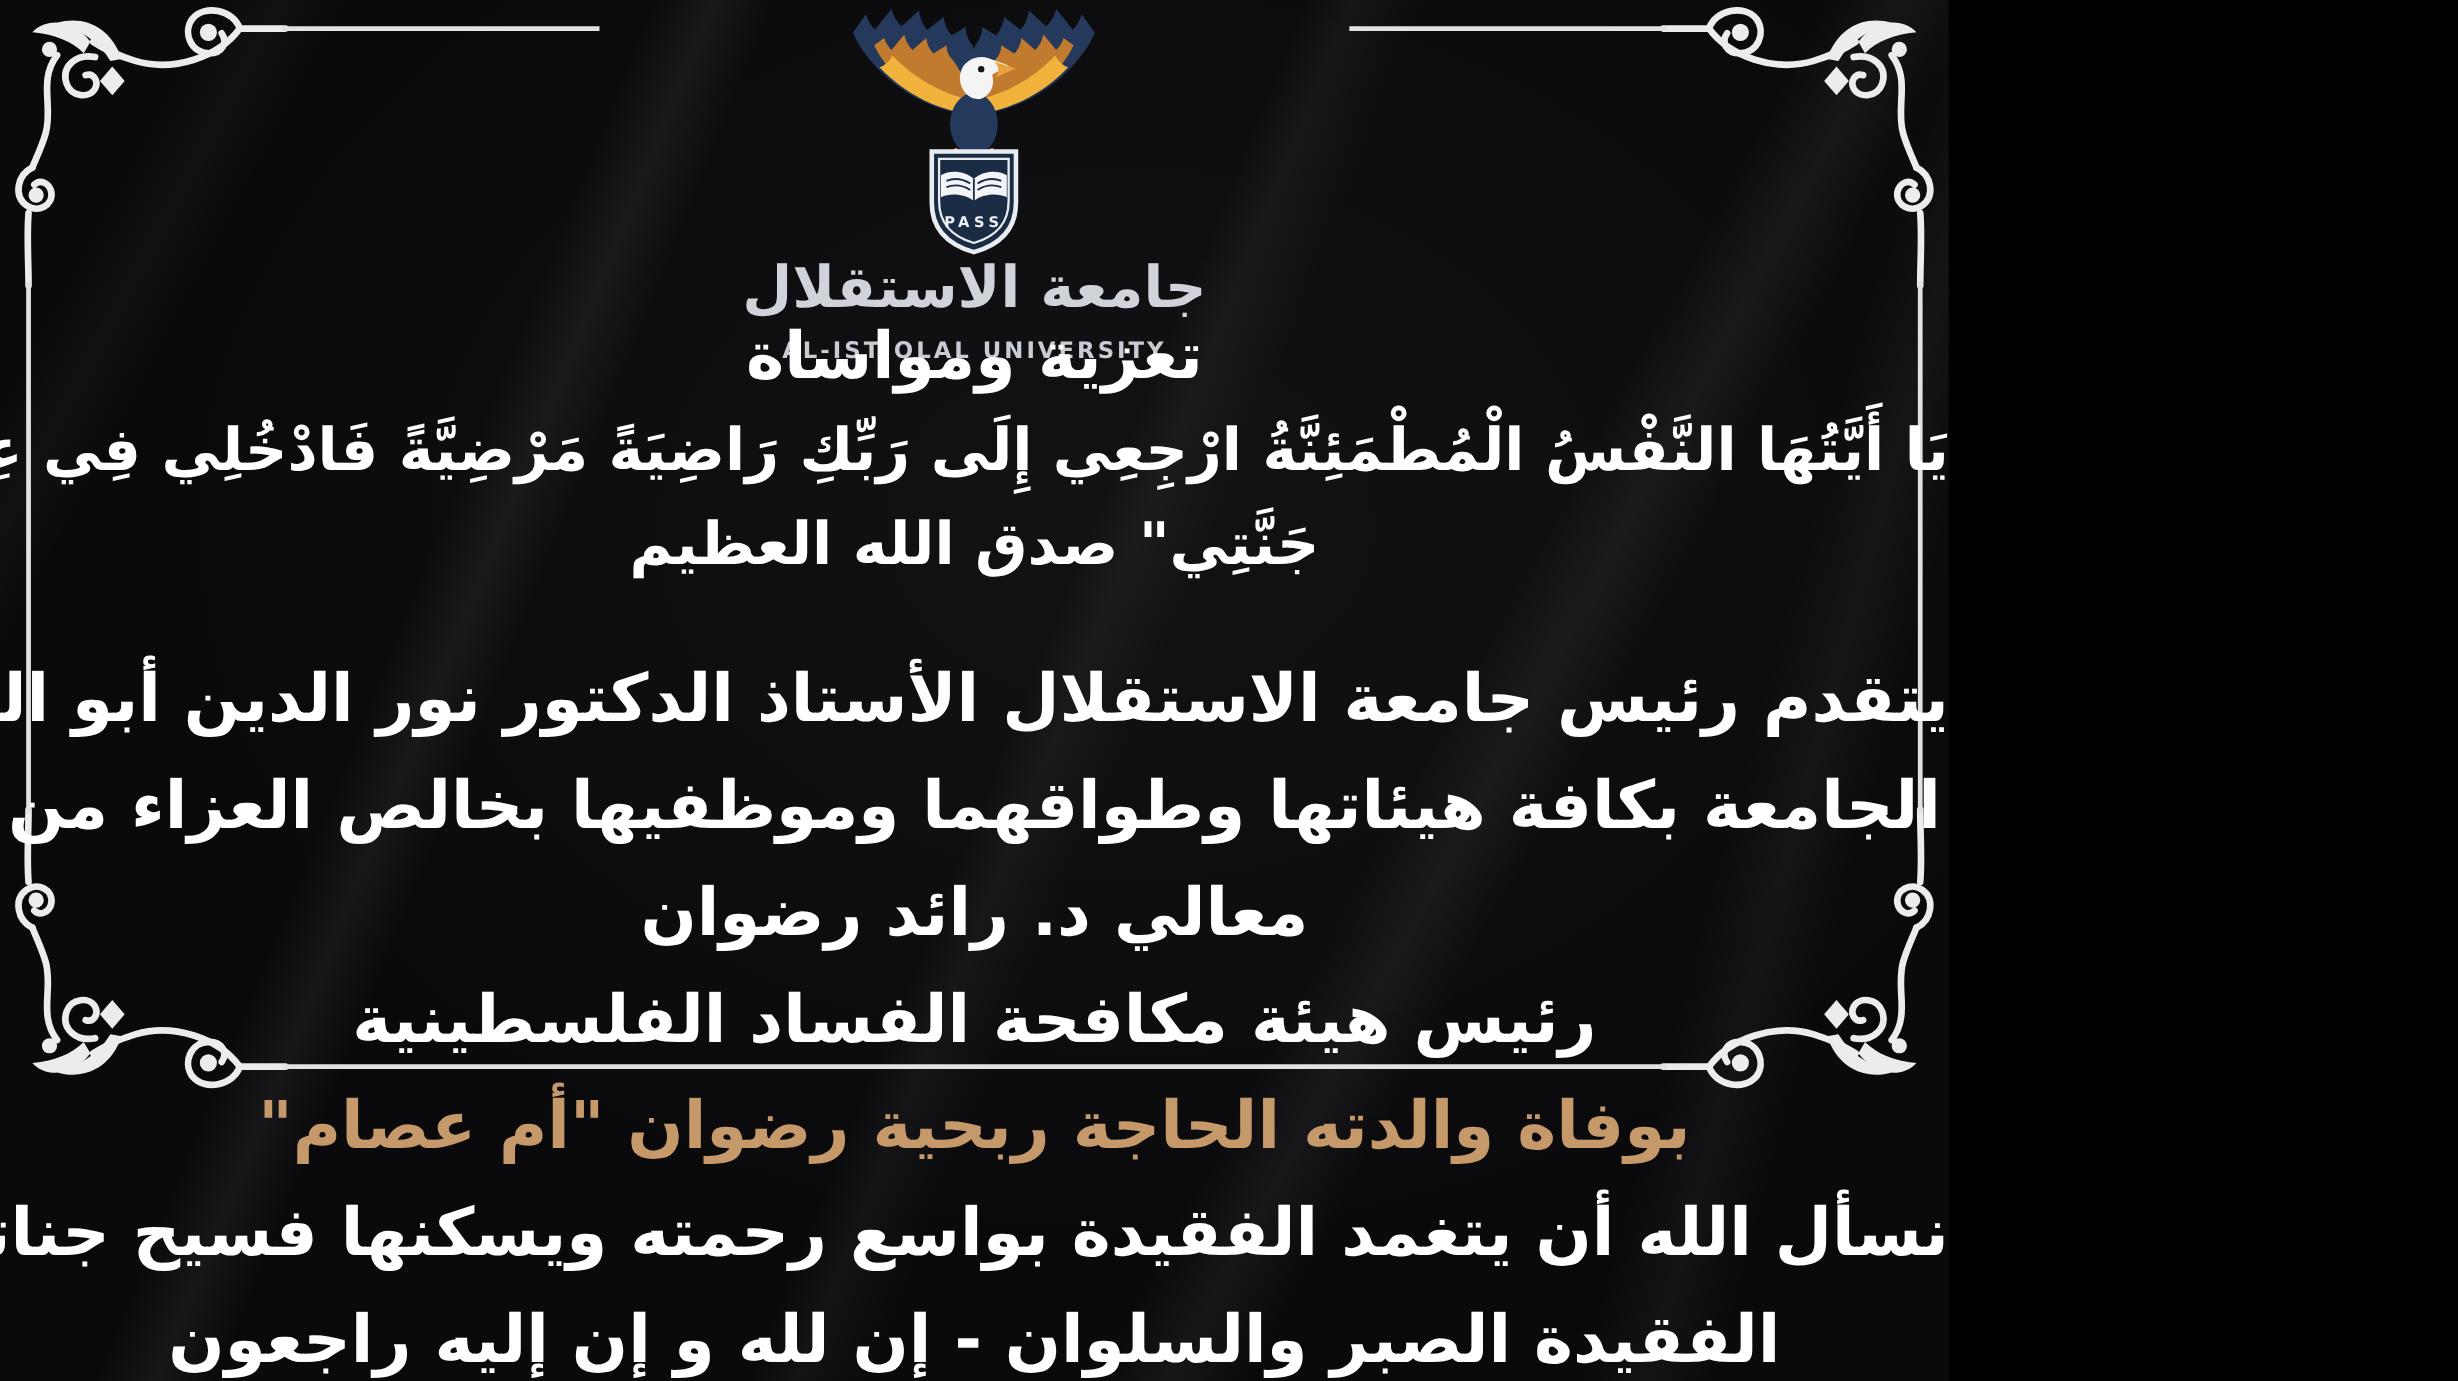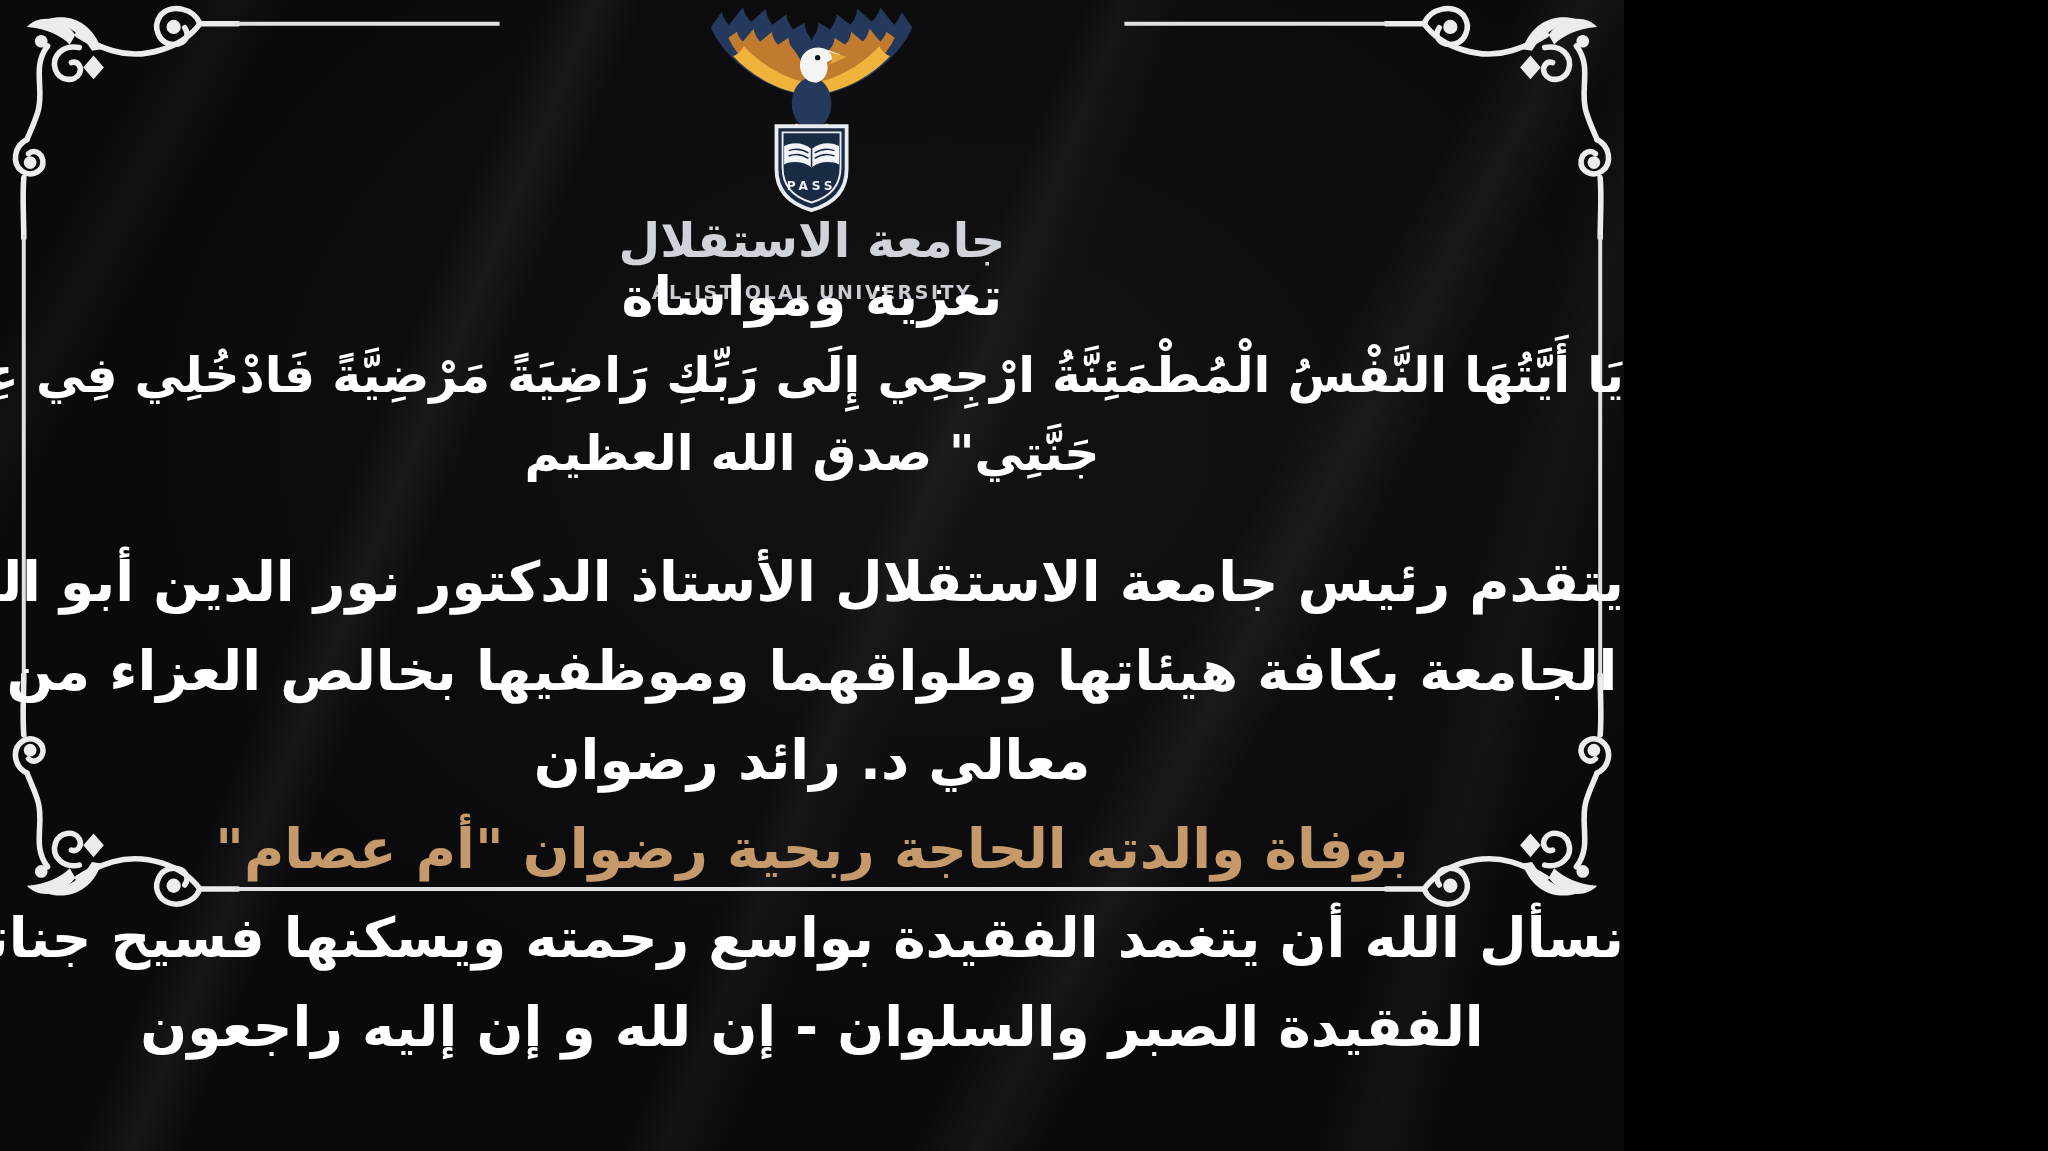--- a/index.html
+++ b/index.html
@@ -113,18 +113,19 @@
     <div class="logo-en">AL-ISTIQLAL UNIVERSITY</div>
   </header>
 
   <main class="content" dir="rtl">
     <div class="line title">تعزية ومواساة</div>
     <div class="line verse">يَا أَيَّتُهَا النَّفْسُ الْمُطْمَئِنَّةُ ارْجِعِي إِلَى رَبِّكِ رَاضِيَةً مَرْضِيَّةً فَادْخُلِي فِي عِبَادِي وَادْخُلِي</div>
     <div class="line verse">جَنَّتِي" صدق الله العظيم</div>
     <div class="line body first-body">يتقدم رئيس جامعة الاستقلال الأستاذ الدكتور نور الدين أبو الرب ونوابه وأسرة</div>
     <div class="line body">الجامعة بكافة هيئاتها وطواقهما وموظفيها بخالص العزاء من</div>
     <div class="line body">معالي د. رائد رضوان</div>
+    <div class="line body">رئيس هيئة مكافحة الفساد الفلسطينية</div>
     <div class="line body gold">بوفاة والدته الحاجة ربحية رضوان "أم عصام"</div>
     <div class="line body">نسأل الله أن يتغمد الفقيدة بواسع رحمته ويسكنها فسيح جناته، وأن يلهم الصبر</div>
     <div class="line body">الفقيدة الصبر والسلوان - إن لله و إن إليه راجعون</div>
   </main>
 
 </div>
 
 </body></html>

